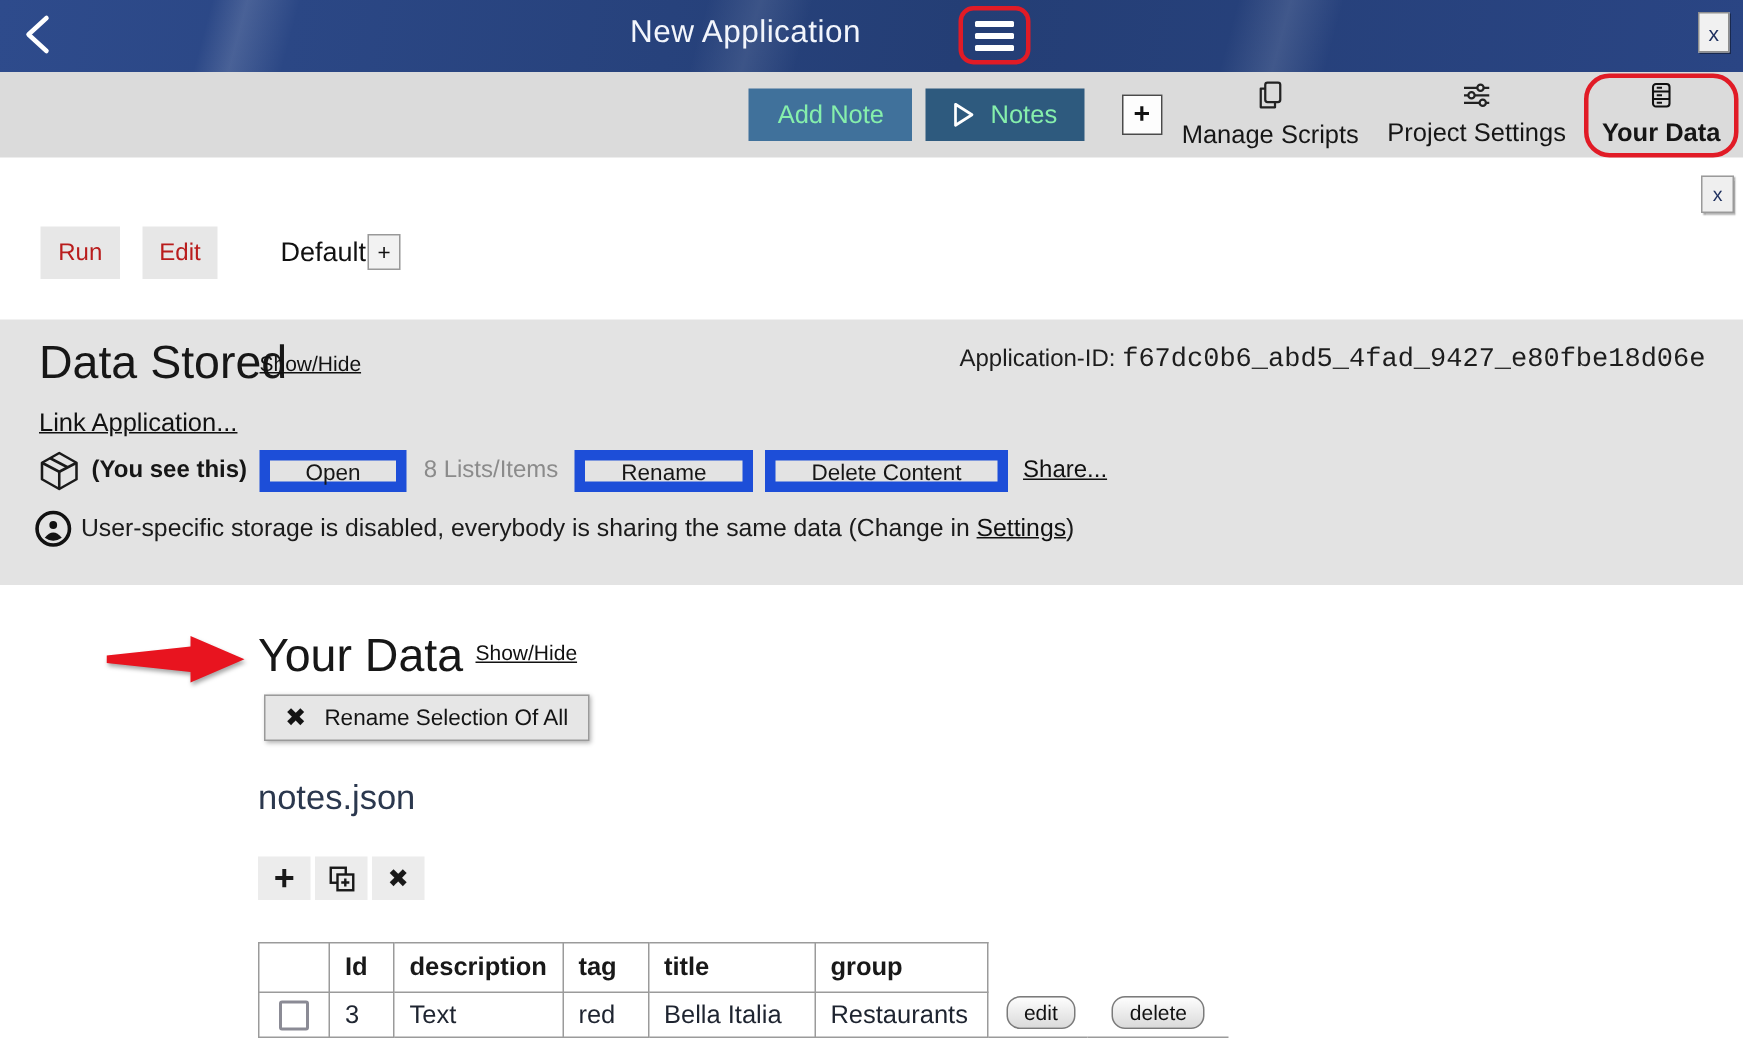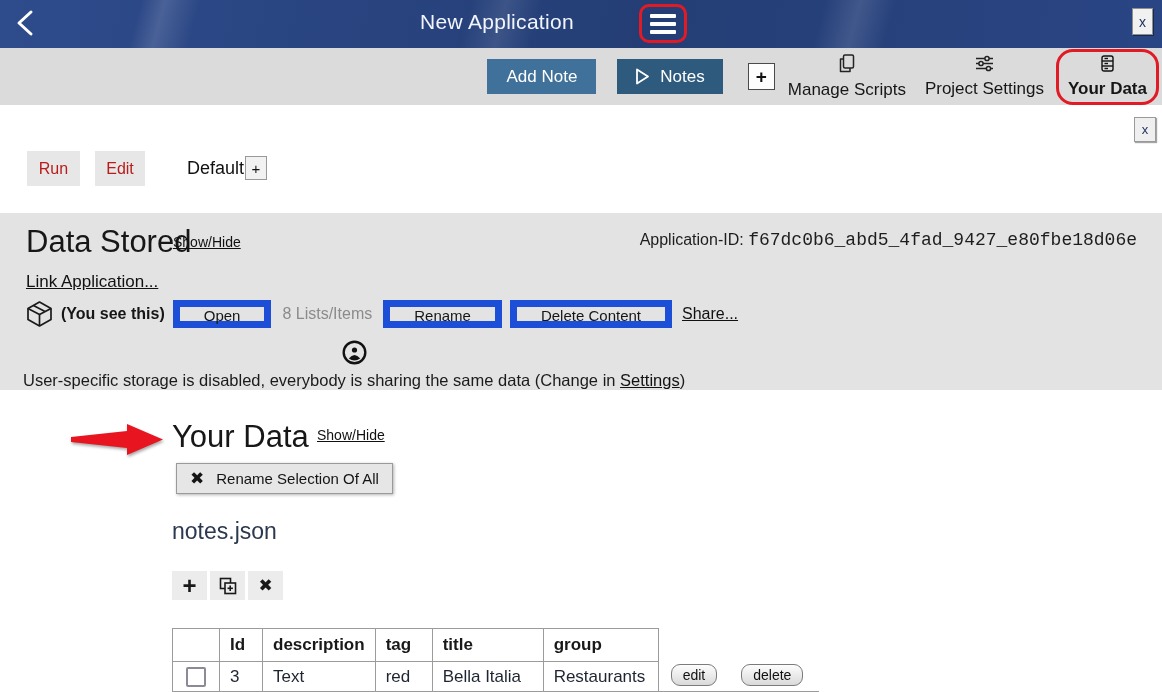--- a/index.html
+++ b/index.html
@@ -16,21 +16,21 @@
   .appbar-title{position:absolute;left:420px;top:10px;font-size:21px;color:#f2f5fc;letter-spacing:.3px;white-space:nowrap;}
   .hamburger-anno{position:absolute;left:639px;top:4px;width:48px;height:39px;border:3px solid #e11b26;border-radius:10px;box-sizing:border-box;}
   .hamburger{position:absolute;left:3px;top:3px;width:36px;height:27px;background:none;border:none;cursor:pointer;
              display:flex;flex-direction:column;justify-content:center;align-items:center;gap:4px;padding:0;}
   .hamburger span{display:block;width:26px;height:4px;background:#fff;border-radius:1px;}
   .appbar-close{position:absolute;left:1132px;top:8px;width:21px;height:27px;background:#f1f1f1;border:1px solid #8f8f8f;
     box-shadow:1px 1px 0 rgba(0,0,0,.4);font-size:14px;color:#1d2f5e;display:flex;align-items:center;justify-content:center;cursor:pointer;}
   
   .toolbar{position:absolute;left:0;top:48px;width:100%;height:57px;background:#dbdbdb;}
   .toolbar-inner{position:absolute;right:3px;top:0;height:100%;display:flex;align-items:center;}
-  .btn-primary{height:35px;border:none;color:#ffffff;font-size:17px;font-family:inherit;display:flex;align-items:center;cursor:pointer;margin-left:12px;}
+  .btn-primary{height:35px;border:none;color:#86efac;font-size:17px;font-family:inherit;display:flex;align-items:center;cursor:pointer;}
   .btn-addnote{background:#40719b;padding:0 19px;margin-right:9px;}
   .btn-notes{background:#2e5a7e;padding:0 18px;margin-right:25px;gap:10px;}
   .btn-plus-sq{width:27px;height:27px;background:#fdfdfd;border:1px solid #4a4a4a;font-size:19px;font-weight:700;color:#111;
     display:flex;align-items:center;justify-content:center;margin-right:13px;cursor:pointer;padding:0;line-height:1;}
   .tool-link{display:flex;align-items:center;gap:7px;background:none;border:none;font-family:inherit;font-size:17px;color:#161616;cursor:pointer;padding:0;flex-direction:column;}
   .ms{margin-right:19px}.ps{margin-right:12px}
   .yourdata-anno{border:3px solid #e11b26;border-radius:17px;padding:3px 9px;display:flex;align-items:center;}
   .tool-link.yd{font-weight:700;gap:7px;}
   
   .run-close{position:absolute;left:1134px;top:117px;width:22px;height:25px;background:#efefef;border:1px solid #9a9a9a;
@@ -48,21 +48,21 @@
   .ds-showhide{position:absolute;left:173px;top:21px;font-size:14px;}
   .app-id{position:absolute;right:25px;top:17px;font-size:16px;color:#1d1d1d;white-space:nowrap;}
   .app-id .mono{font-family:"Liberation Mono","DejaVu Sans Mono",monospace;font-size:18px;}
   .link-app{position:absolute;left:26px;top:59px;font-size:17px;}
   .vis-row{position:absolute;left:26px;top:86px;height:30px;display:flex;align-items:center;gap:8px;white-space:nowrap;}
   .vis-label{font-weight:700;font-size:16px;color:#161616;}
   .btn-outline{background:transparent;border:7px solid #1d4ed8;font-family:inherit;font-size:15px;color:#161616;
     height:28px;padding:0 24px;cursor:pointer;}
   .lists-count{font-size:16px;color:#8b8b8b;margin:0 3px;}
   .share-link{font-size:16px;margin-left:2px;}
-  .notice-row{position:absolute;left:23px;top:127px;display:flex;align-items:center;gap:6px;font-size:16.5px;color:#1b1b1b;white-space:nowrap;flex-direction:column;}
+  .notice-row{position:absolute;left:23px;top:127px;display:flex;align-items:center;gap:6px;font-size:16.5px;color:#1b1b1b;white-space:nowrap;}
   
   .red-arrow{position:absolute;left:71px;top:423px;filter:drop-shadow(1px 2px 1.5px rgba(0,0,0,.35));}
   .yd-title{position:absolute;left:172px;top:419px;font-size:31px;color:#171717;white-space:nowrap;}
   .yd-showhide{position:absolute;left:317px;top:427px;font-size:14px;}
   .btn-del-sel{position:absolute;left:176px;top:463px;height:31px;display:flex;align-items:center;gap:12px;padding:0 13px;
     background:#e6e6e6;border:1px solid #9a9a9a;box-shadow:1px 1px 3px rgba(0,0,0,.3);font-family:inherit;font-size:15px;color:#141414;cursor:pointer;}
   .btn-del-sel .x-glyph{font-size:17px;font-weight:900;}
   .collection-name{position:absolute;left:172px;top:518px;font-size:23px;color:#2b384e;}
   .mini-toolbar{position:absolute;left:172px;top:571px;display:flex;gap:3px;}
   .mini-btn{width:35px;height:29px;background:#ececec;border:none;display:flex;align-items:center;justify-content:center;

